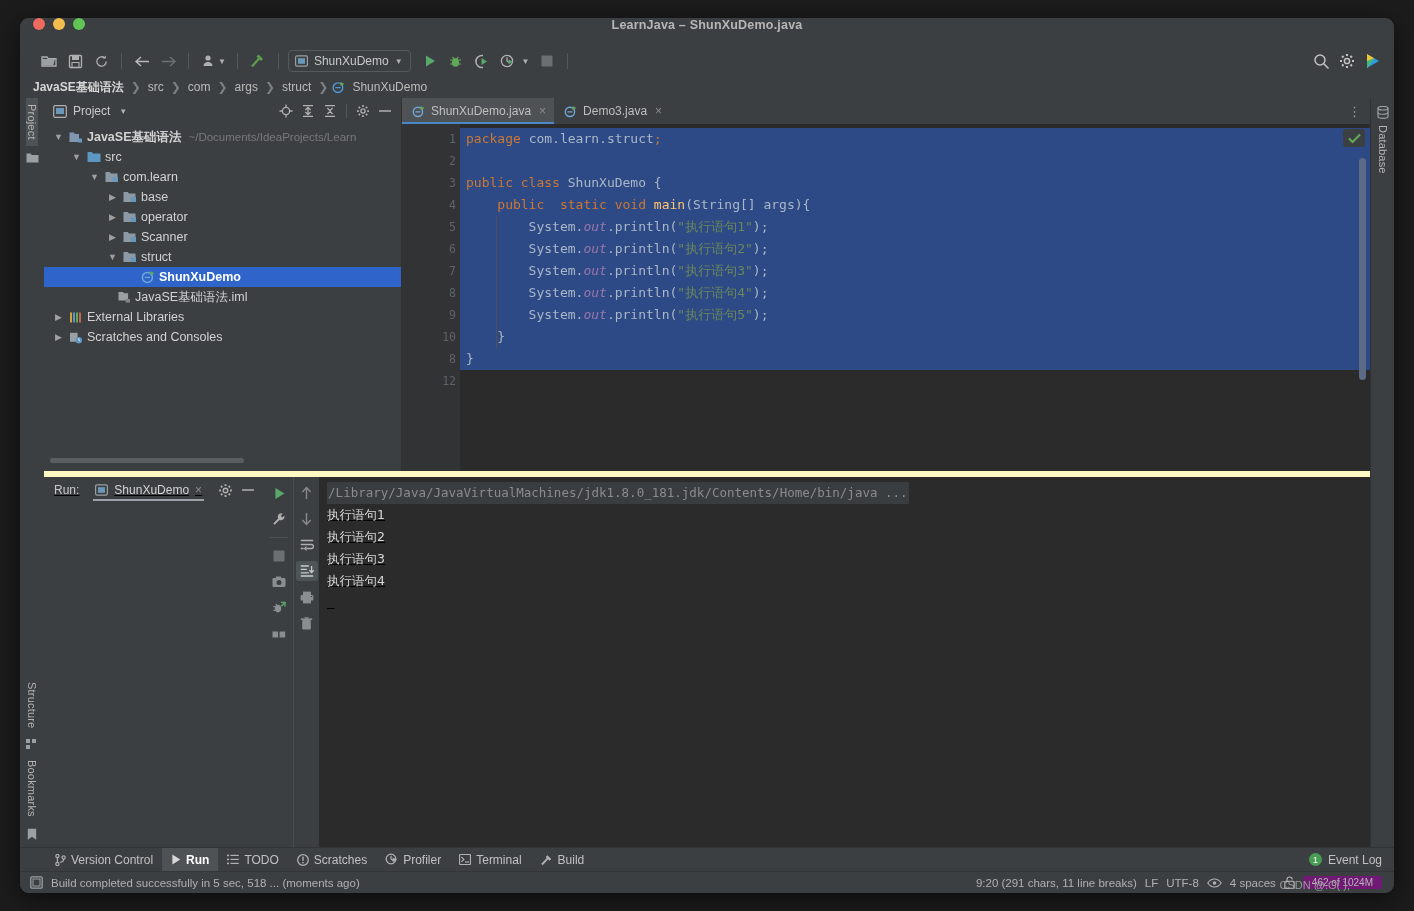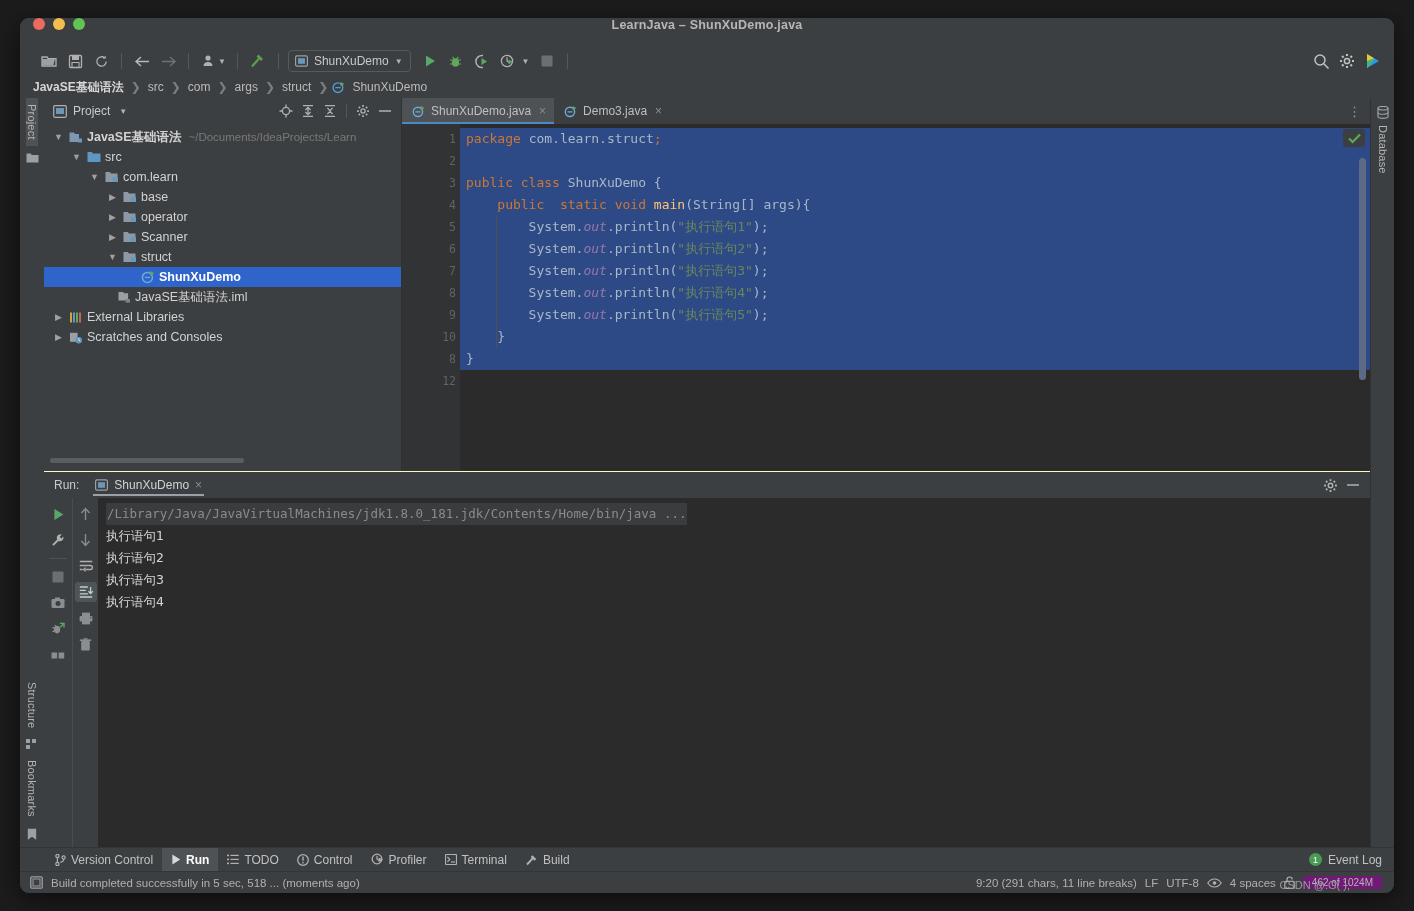--- a/index.html
+++ b/index.html
@@ -163,21 +163,21 @@
   .editor-scroll {
     position: absolute; right: 4px; top: 34px; width: 7px; height: 222px;
     background: #5c6b85; border-radius: 4px;
   }
   .inspect-badge {
     position: absolute; right: 5px; top: 5px; width: 22px; height: 18px;
     background: #3b3f41; border-radius: 3px; display:flex; align-items:center; justify-content:center;
   }
 
   
-  .run-panel { height: 376px; flex: 0 0 376px; background: #3c3f41; display: flex; flex-direction: column; border-top: 1px solid #fef9c3; }
+  .run-panel { height: 376px; flex: 0 0 376px; background: #3c3f41; display: flex; flex-direction: row; border-top: 6px solid #fef9c3; text-decoration: underline; }
   .run-head { height: 26px; display: flex; align-items: center; padding-left: 10px; gap: 10px; font-size: 12px; color: #c9c9c9; flex: 0 0 26px; }
   .run-tab {
     display: flex; align-items: center; gap: 6px; padding: 0 6px; height: 26px;
     position: relative; color: #d2d2d2;
   }
   .run-tab::after { content:''; position:absolute; left:4px; right:4px; bottom:2px; height:2px; background:#9aa0a6; }
   .run-head-right { margin-left: auto; display: flex; align-items: center; gap: 8px; padding-right: 10px; }
 
   .run-main { flex: 1; display: flex; min-height: 0; }
   .run-icons { width: 28px; flex: 0 0 28px; display: flex; flex-direction: column; align-items: center; padding-top: 6px; gap: 6px; background: #3c3f41; }
@@ -814,21 +814,21 @@
           </g>
         </svg>
       <span>TODO</span>
     </div>
     <div class="bb-item">
       <svg width="12" height="12" viewBox="0 0 12 12">
           <circle cx="6" cy="6" r="5.3" fill="none" stroke="#b0b0b0" stroke-width="1.3"></circle>
           <rect x="5.3" y="2.6" width="1.4" height="4.2" fill="#b0b0b0"></rect>
           <rect x="5.3" y="7.9" width="1.4" height="1.5" fill="#b0b0b0"></rect>
         </svg>
-      <span>Control</span>
+      <span>Scratches</span>
     </div>
     <div class="bb-item">
       <svg width="13" height="13" viewBox="0 0 13 13">
           <circle cx="6" cy="6" r="4.8" fill="none" stroke="#b0b0b0" stroke-width="1.3"></circle>
           <path d="M6 2.8V6l2 1.6" stroke="#b0b0b0" stroke-width="1.2" fill="none"></path>
           <path d="M7.6 4.6 12 6.8 7.6 9z" fill="#b0b0b0"></path>
         </svg>
       <span>Profiler</span>
     </div>
     <div class="bb-item">

